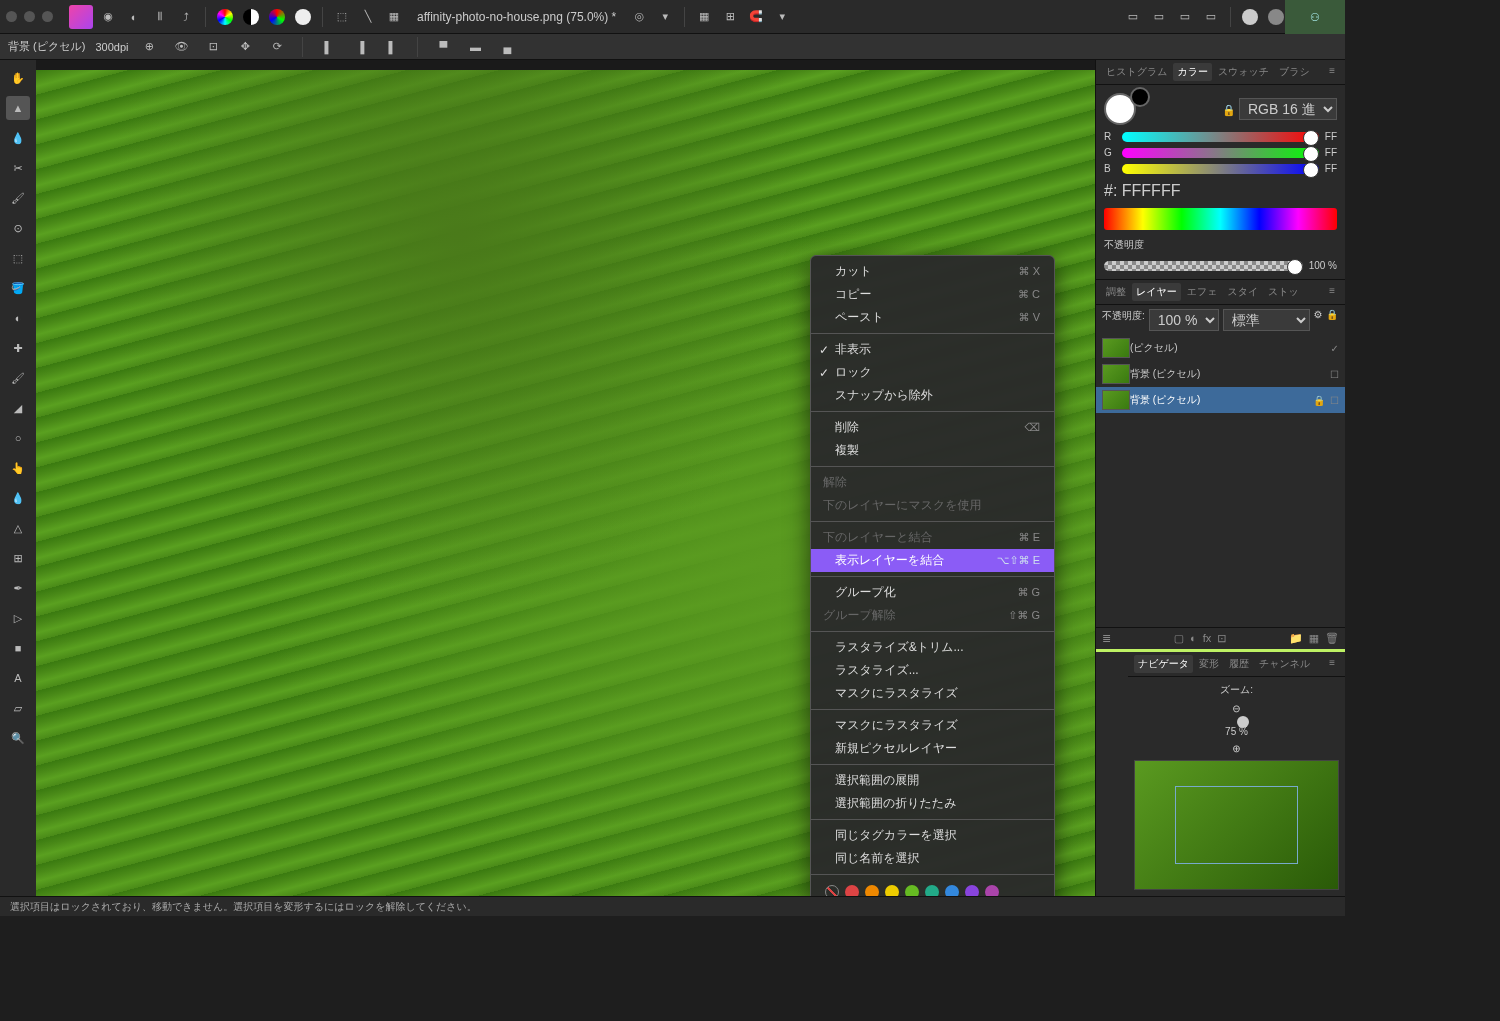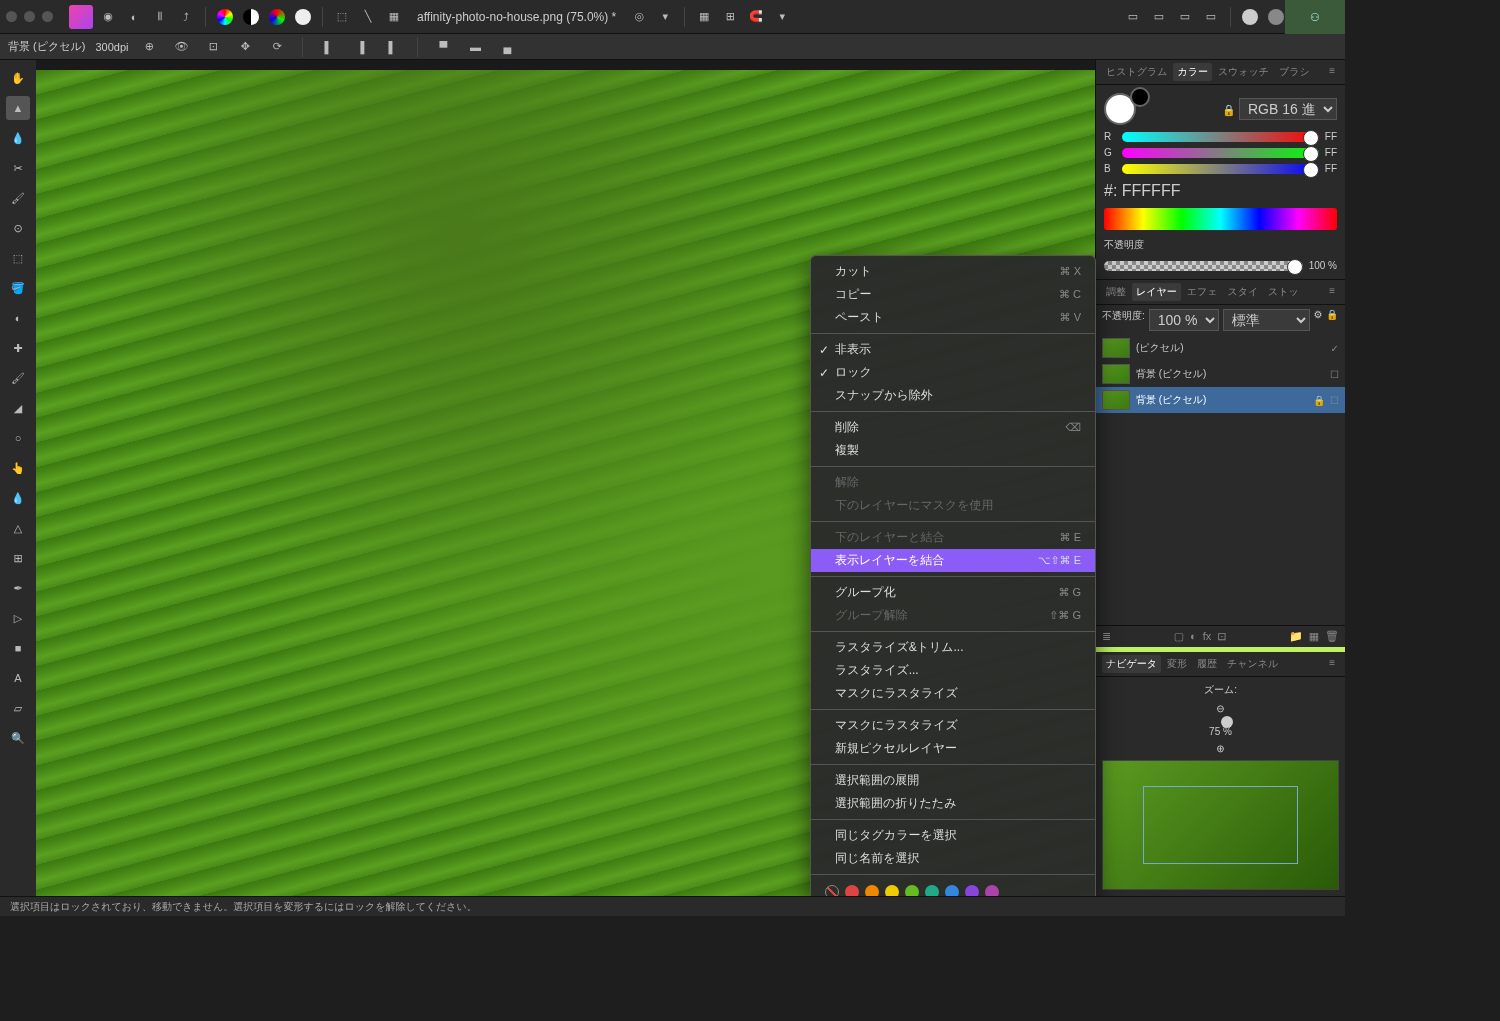--- a/index.html
+++ b/index.html
@@ -56,39 +56,39 @@
 .spectrum { height: 22px; background: linear-gradient(90deg, red, yellow, lime, cyan, blue, magenta, red); border-radius: 3px; }
 .opacity-row { display: flex; align-items: center; gap: 6px; margin-top: 8px; font-size: 10px; }
 .alpha-slider { flex: 1; height: 10px; background: repeating-conic-gradient(#888 0 25%, #ccc 0 50%) 0 0/8px 8px; border-radius: 5px; position: relative; }
 .alpha-slider::after { content: ''; position: absolute; right: 0; top: -2px; width: 14px; height: 14px; border-radius: 50%; background: #fff; border: 1px solid #333; }
 
 .layers-panel { flex: 1; display: flex; flex-direction: column; min-height: 0; border-top: 1px solid #111; }
 .layer-controls { display: flex; align-items: flex-start; gap: 4px; padding: 4px 6px; font-size: 10px; }
 .layer-controls select { flex: none; }
 .gear { margin-left: auto; }
 .layer-list { flex: 1; overflow: auto; }
-.layer-item { display: flex; align-items: center; gap: 6px; padding: 3px 6px; cursor: pointer; }
+.layer-item { display: flex; align-items: center; padding: 3px 6px; cursor: pointer; }
 .layer-item.selected { background: #3d6a9a; color: #fff; }
 .layer-thumb { width: 28px; height: 20px; background: linear-gradient(135deg, #5a9a20, #3a7a10); border: 1px solid #555; }
 .layer-name { flex: 1; font-size: 10px; }
 .layer-icons { display: flex; gap: 4px; color: #888; font-size: 10px; }
 .layer-footer { display: flex; gap: 6px; padding: 4px 6px; border-top: 1px solid #111; color: #888; font-size: 11px; }
 
-.nav-panel { border-top: 5px solid #bef264; }
+.nav-panel { border-top: 3px solid #bef264; padding-left: 32px; }
 .nav-body { padding: 6px; }
 .zoom-row { display: flex; align-items: center; gap: 6px; font-size: 10px; flex-direction: column; }
 .zoom-slider { flex: 1; height: 4px; background: #555; position: relative; }
 .zoom-slider::after { content: ''; position: absolute; left: 28%; top: -4px; width: 12px; height: 12px; border-radius: 50%; background: #ccc; }
 .nav-preview { margin-top: 6px; height: 130px; background: linear-gradient(135deg, #5a9a20, #2a5a08); position: relative; border: 1px solid #444; }
 .nav-viewport { position: absolute; border: 1px solid #7ac; left: 40px; top: 25px; right: 40px; bottom: 25px; }
 
 
-.context-menu { position: absolute; left: 810px; top: 255px; width: 286px; background: rgba(42,42,42,0.97); border: 1px solid #555; border-radius: 6px; box-shadow: 0 8px 24px rgba(0,0,0,0.6); padding: 4px 0; font-size: 12px; }
+.context-menu { position: absolute; left: 810px; top: 255px; width: 245px; background: rgba(42,42,42,0.97); border: 1px solid #555; border-radius: 6px; box-shadow: 0 8px 24px rgba(0,0,0,0.6); padding: 4px 0; font-size: 12px; }
 .cm-item { display: flex; align-items: center; padding: 3px 14px 3px 24px; color: #ddd; cursor: default; position: relative; }
-.cm-item.disabled { color: #666; }
+.cm-item.disabled { color: #666; padding-left: 12px; }
 .cm-item.highlight { background: #8b5cf6; color: #fff; }
 .cm-item .shortcut { margin-left: auto; color: #888; font-size: 11px; }
 .cm-item.highlight .shortcut { color: #cde; }
 .cm-check::before { content: '✓'; position: absolute; left: 8px; }
 .cm-sep { height: 1px; background: #555; margin: 4px 0; }
 .cm-colors { display: flex; gap: 6px; padding: 6px 14px; }
 .cm-colors span { width: 14px; height: 14px; border-radius: 50%; }
 
 
 .status-bar { position: absolute; bottom: 0; left: 0; right: 0; height: 20px; background: #2a2a2a; display: flex; align-items: center; padding: 0 10px; font-size: 10px; color: #aaa; border-top: 1px solid #111; }

